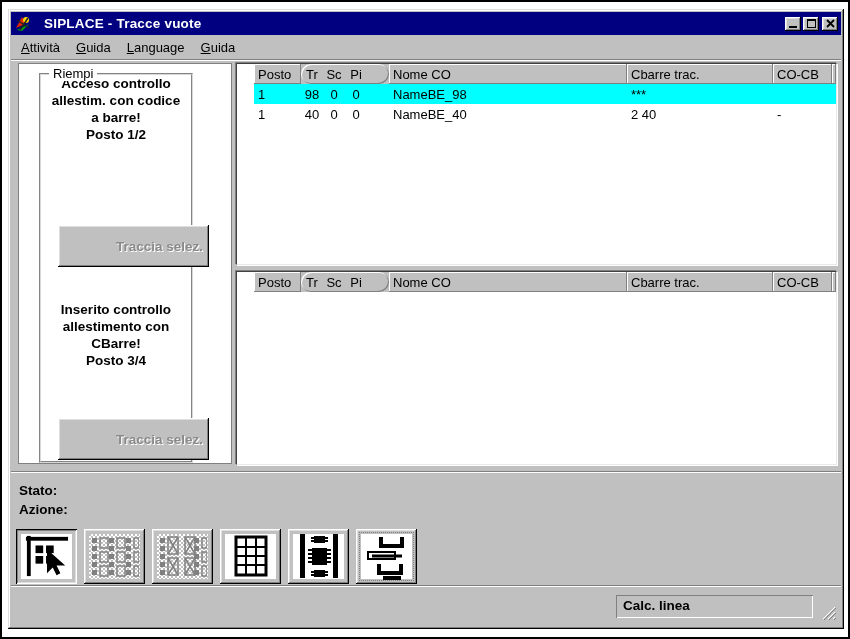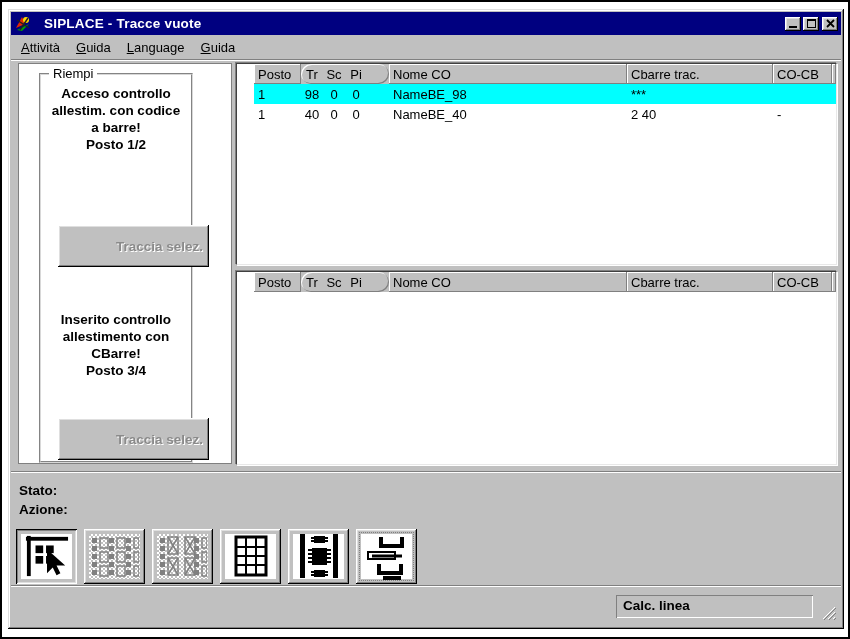--- a/index.html
+++ b/index.html
@@ -42,21 +42,21 @@
   .etched { height:2px; border-top:1px solid #808080; border-bottom:1px solid #fff; flex:0 0 auto; }
 
   
   .main { height:410px; flex:0 0 auto; display:flex; padding:2px 4px 0 7px; gap:4px; }
   .left-panel { width:214px; background:#fff; border:1px solid #808080; position:relative; margin-bottom:7px; }
   .groupbox {
     position:absolute; left:20px; top:9px; width:154px; height:390px;
     border:2px groove #d8d8d8;
   }
   .gb-legend { position:absolute; top:-9px; left:8px; background:#fff; padding:0 4px; font-size:13px; }
-  .msg { text-align:center; font-weight:bold; font-size:13.5px; line-height:17px; padding:0 7px;margin-top:10px; }
+  .msg { text-align:center; font-weight:bold; font-size:13.5px; line-height:17px; padding:0 7px; }
   .msg1 { }
   .msg2 { position:absolute; top:226px; left:0; right:0; }
   .panel-btn {
     position:absolute; left:17px; width:151px; height:42px;
     background:#c0c0c0; border:none;
     box-shadow: inset -1px -1px 0 #000, inset 1px 1px 0 #fff,
                 inset -2px -2px 0 #808080, inset 2px 2px 0 #dfdfdf;
     font-family:"Liberation Sans","DejaVu Sans",sans-serif;
     font-weight:bold; font-size:13.5px; color:#8a8a8a; text-shadow:1px 1px 0 #fff;text-align:right;
   }

